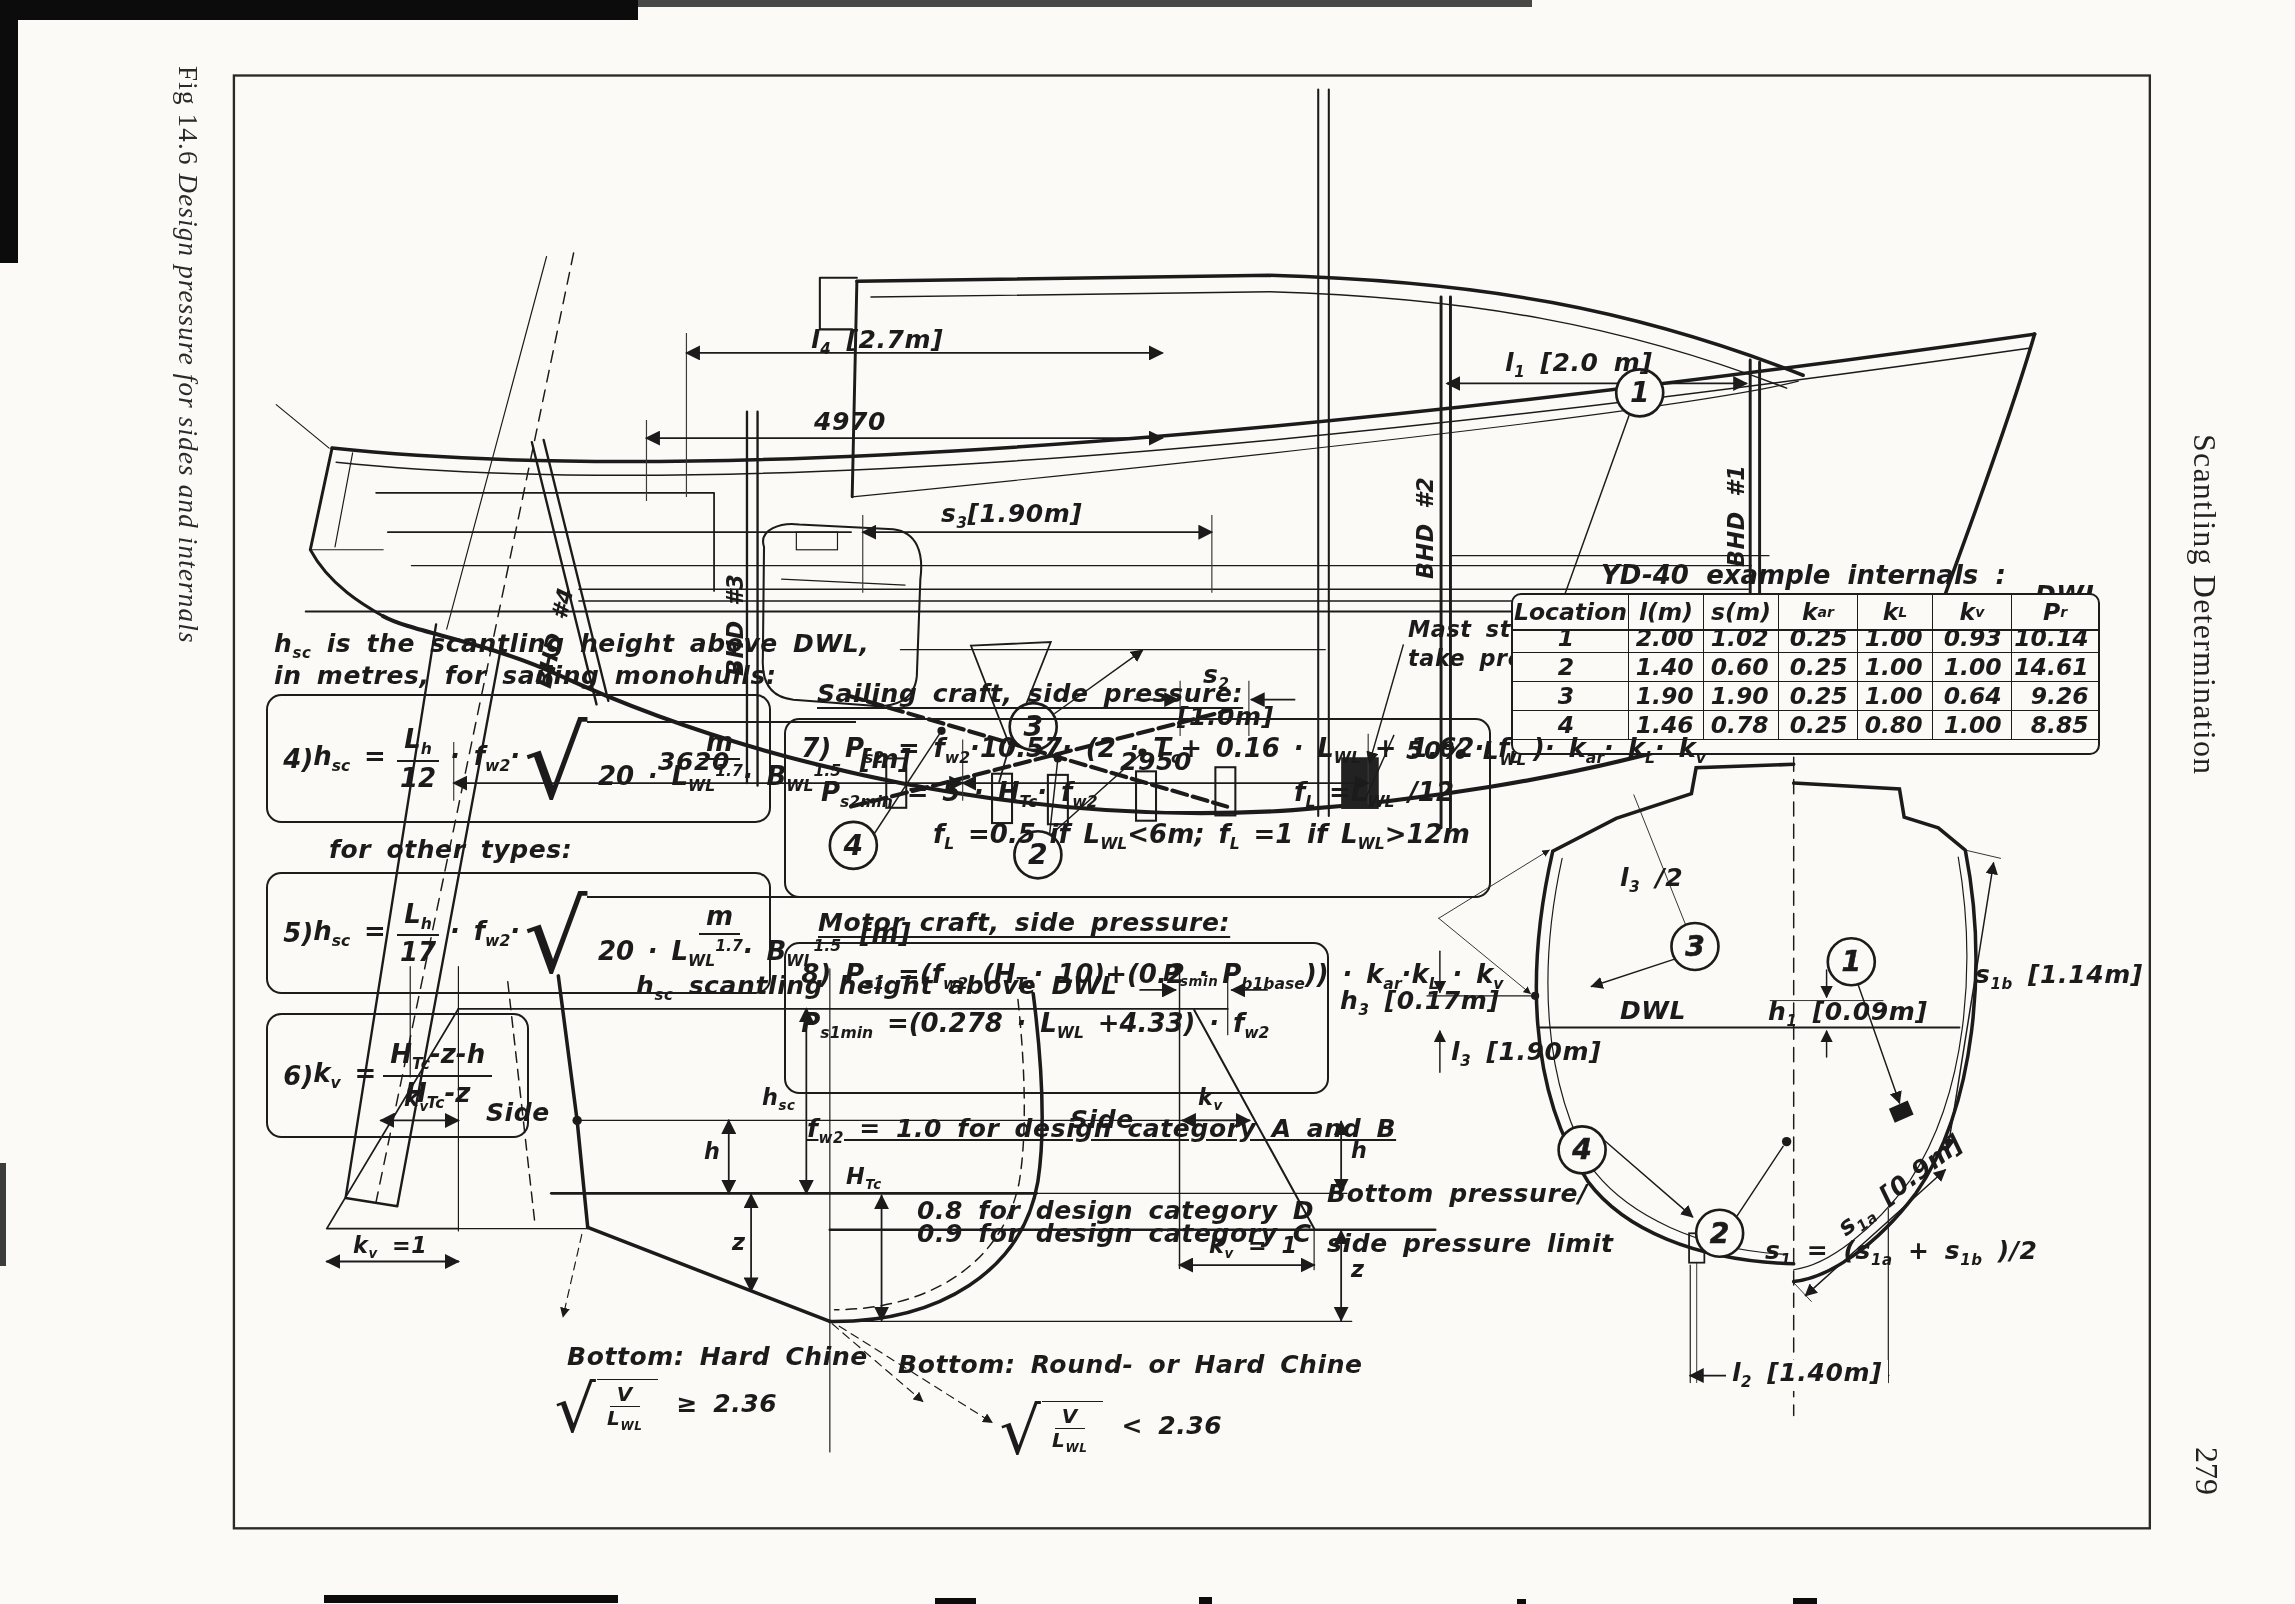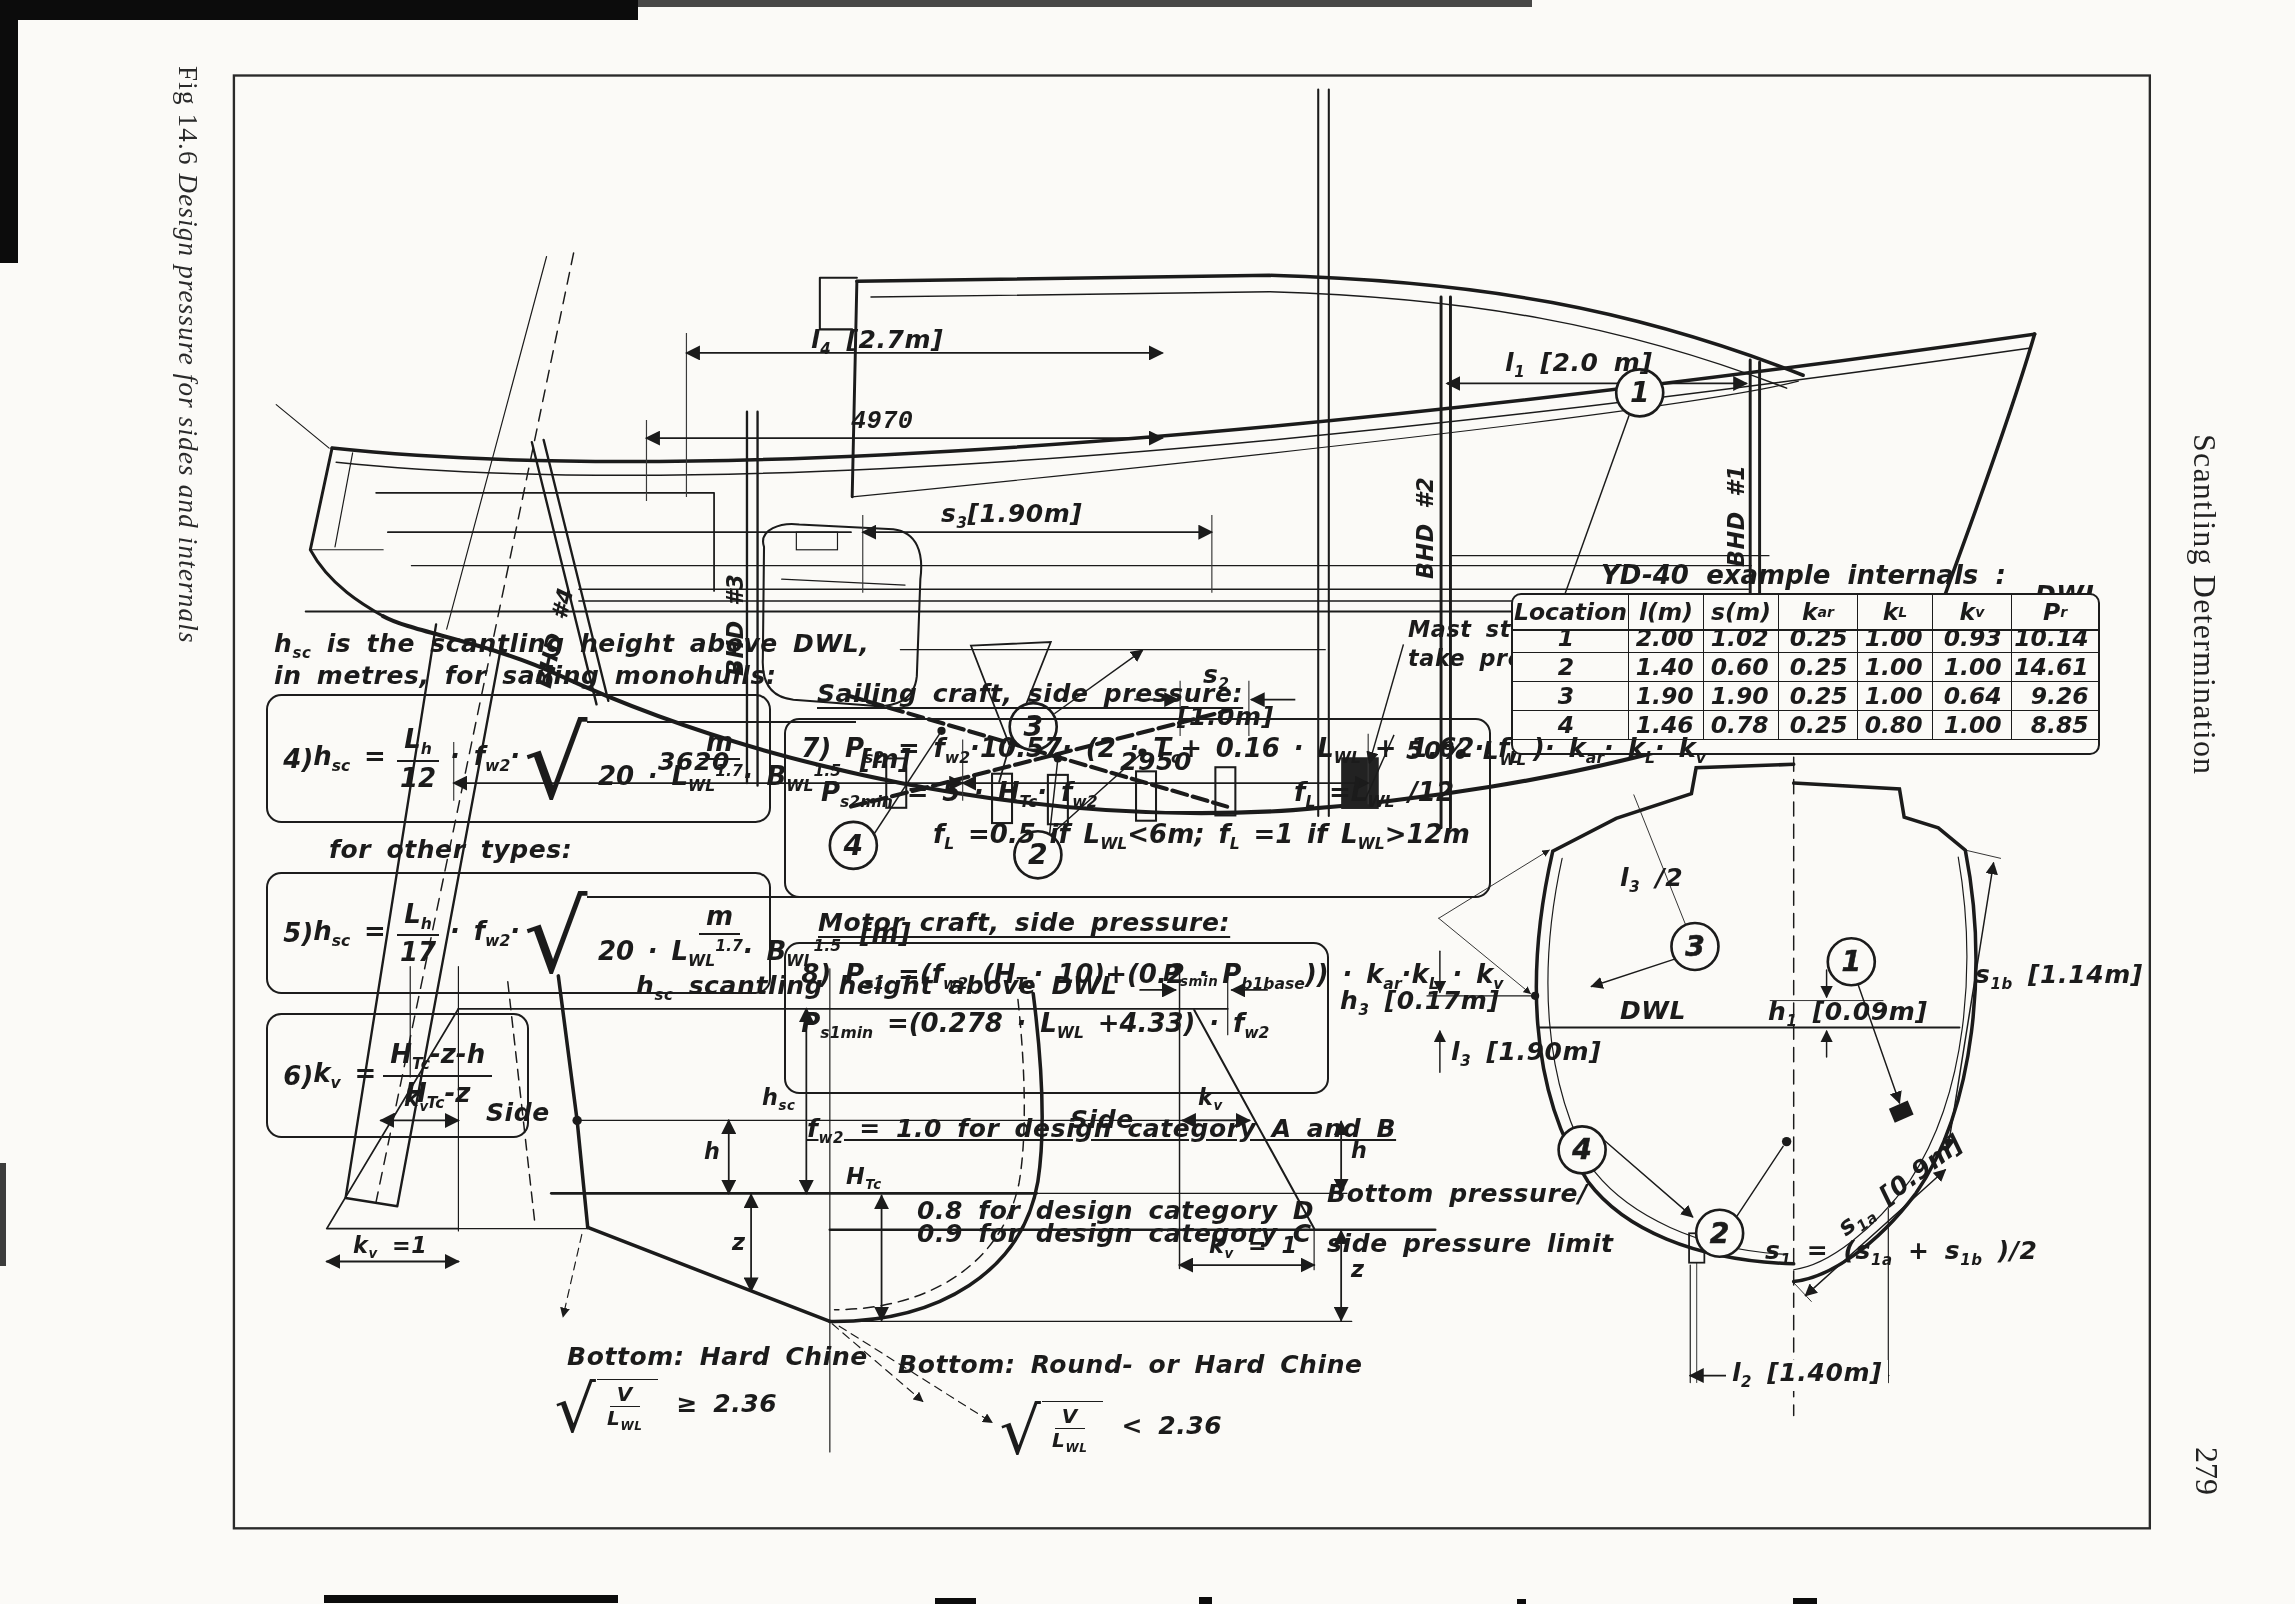--- a/index.html
+++ b/index.html
@@ -259,21 +259,21 @@
       <circle cx="3150" cy="1636" r="40" fill="#fbfaf7" stroke="#1b1b1b" stroke-width="4.5"></circle>
       <text x="3150" y="1652" text-anchor="middle">1</text>
       <circle cx="2692" cy="1956" r="40" fill="#fbfaf7" stroke="#1b1b1b" stroke-width="4.5"></circle>
       <text x="2692" y="1972" text-anchor="middle">4</text>
       <circle cx="2926" cy="2098" r="40" fill="#fbfaf7" stroke="#1b1b1b" stroke-width="4.5"></circle>
       <text x="2926" y="2114" text-anchor="middle">2</text>
     </g>
   </svg>
 
   <div class="lbl" style="left:811px;top:327px;">l<sub>4</sub> [2.7m]</div>
-  <div class="lbl" style="left:851px;top:409px;font-family:Liberation Mono, monospace;">4970</div>
+  <div class="lbl" style="left:814px;top:409px;">4970</div>
   <div class="lbl" style="left:941px;top:501px;">s<sub>3</sub>[1.90m]</div>
   <div class="lbl" style="left:1505px;top:350px;">l<sub>1</sub> [2.0 m]</div>
   <div class="lbl" style="left:1203px;top:662px;">s<sub>2</sub></div>
   <div class="lbl" style="left:1177px;top:704px;">[1.0m]</div>
   <div class="lbl" style="left:658px;top:749px;">3620</div>
   <div class="lbl" style="left:1120px;top:749px;">2950</div>
   <div class="lbl" style="left:1406px;top:738px;">50% L<sub>WL</sub></div>
   <div class="lbl" style="left:2035px;top:582px;">DWL</div>
   <div class="lbl rot sm" style="left:1414px;top:579px;">BHD #2</div>
   <div class="lbl rot sm" style="left:1725px;top:567px;">BHD #1</div>

